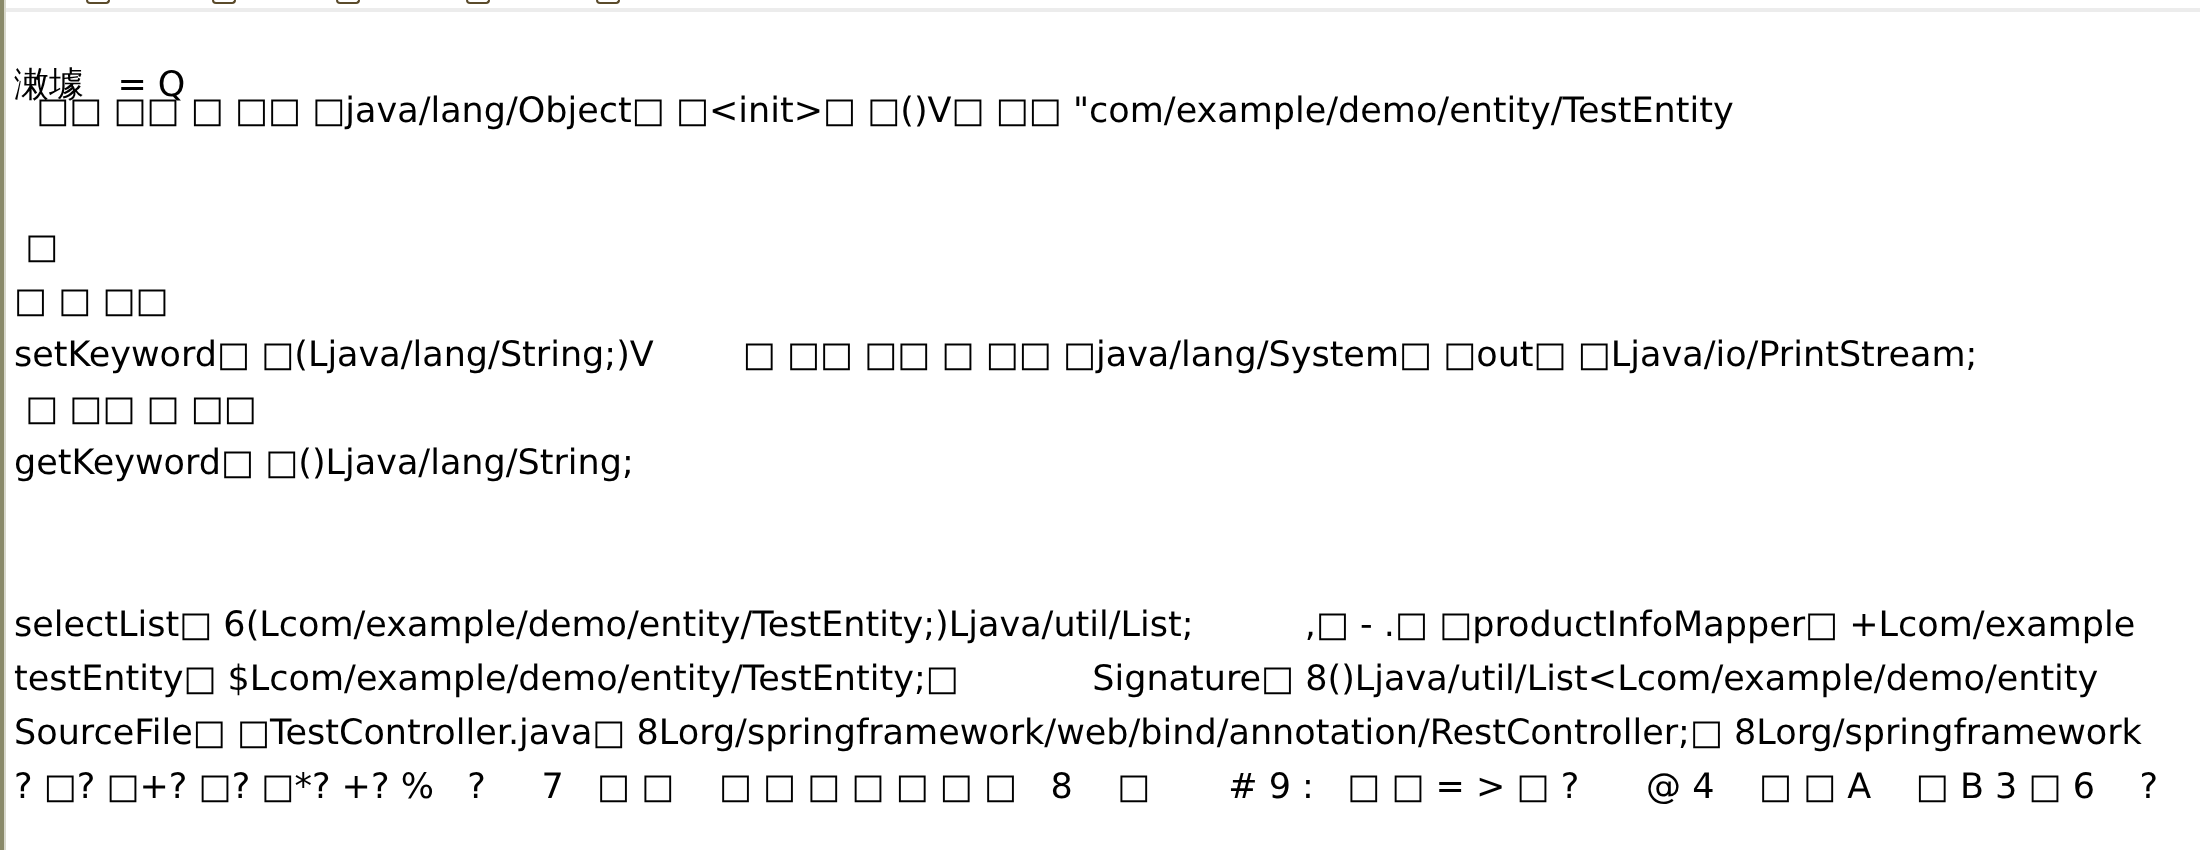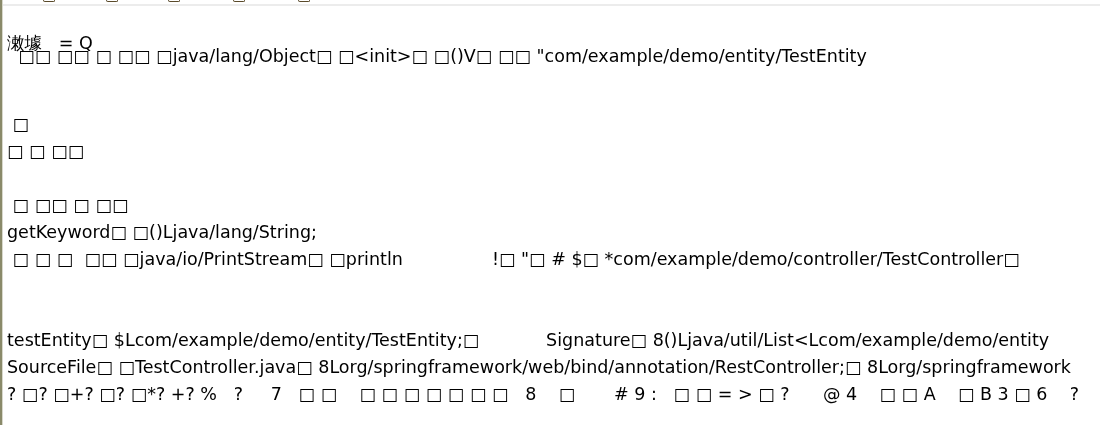--- a/index.html
+++ b/index.html
@@ -54,19 +54,20 @@
   <span class="g" style="left:230px"></span>
   <span class="g" style="left:295px"></span>
 </div>
 <div class="top-divider"></div>
 
 <div class="editor">
   <div class="line" style="top:0px">潄壉   = Q</div>
   <div class="line" style="top:13px">  □□ □□ □ □□ □java/lang/Object□ □&lt;init&gt;□ □()V□ □□ "com/example/demo/entity/TestEntity</div>
   <div class="line" style="top:81px"> □</div>
   <div class="line" style="top:108px">□ □ □□</div>
+  <div class="line" style="top:135px">setKeyword□ □(Ljava/lang/String;)V        □ □□ □□ □ □□ □java/lang/System□ □out□ □Ljava/io/PrintStream;</div>
   <div class="line" style="top:162px"> □ □□ □ □□</div>
   <div class="line" style="top:189px">getKeyword□ □()Ljava/lang/String;</div>
-  <div class="line" style="top:216px"> □ □ □  □□ □java/io/PrintStream□ □println                !□ "□ # $□ *com/example/demo/controller/TestController□</div>
+  <div class="line" style="top:270px">selectList□ 6(Lcom/example/demo/entity/TestEntity;)Ljava/util/List;          ,□ - .□ □productInfoMapper□ +Lcom/example</div>
   <div class="line" style="top:297px">testEntity□ $Lcom/example/demo/entity/TestEntity;□            Signature□ 8()Ljava/util/List&lt;Lcom/example/demo/entity</div>
   <div class="line" style="top:324px">SourceFile□ □TestController.java□ 8Lorg/springframework/web/bind/annotation/RestController;□ 8Lorg/springframework</div>
   <div class="line" style="top:351px">? □? □+? □? □*? +? %   ?     7   □ □    □ □ □ □ □ □ □   8    □       # 9 :   □ □ = &gt; □ ?      @ 4    □ □ A    □ B 3 □ 6    ?          □*? +</div>
 </div>
 
 </body></html>

